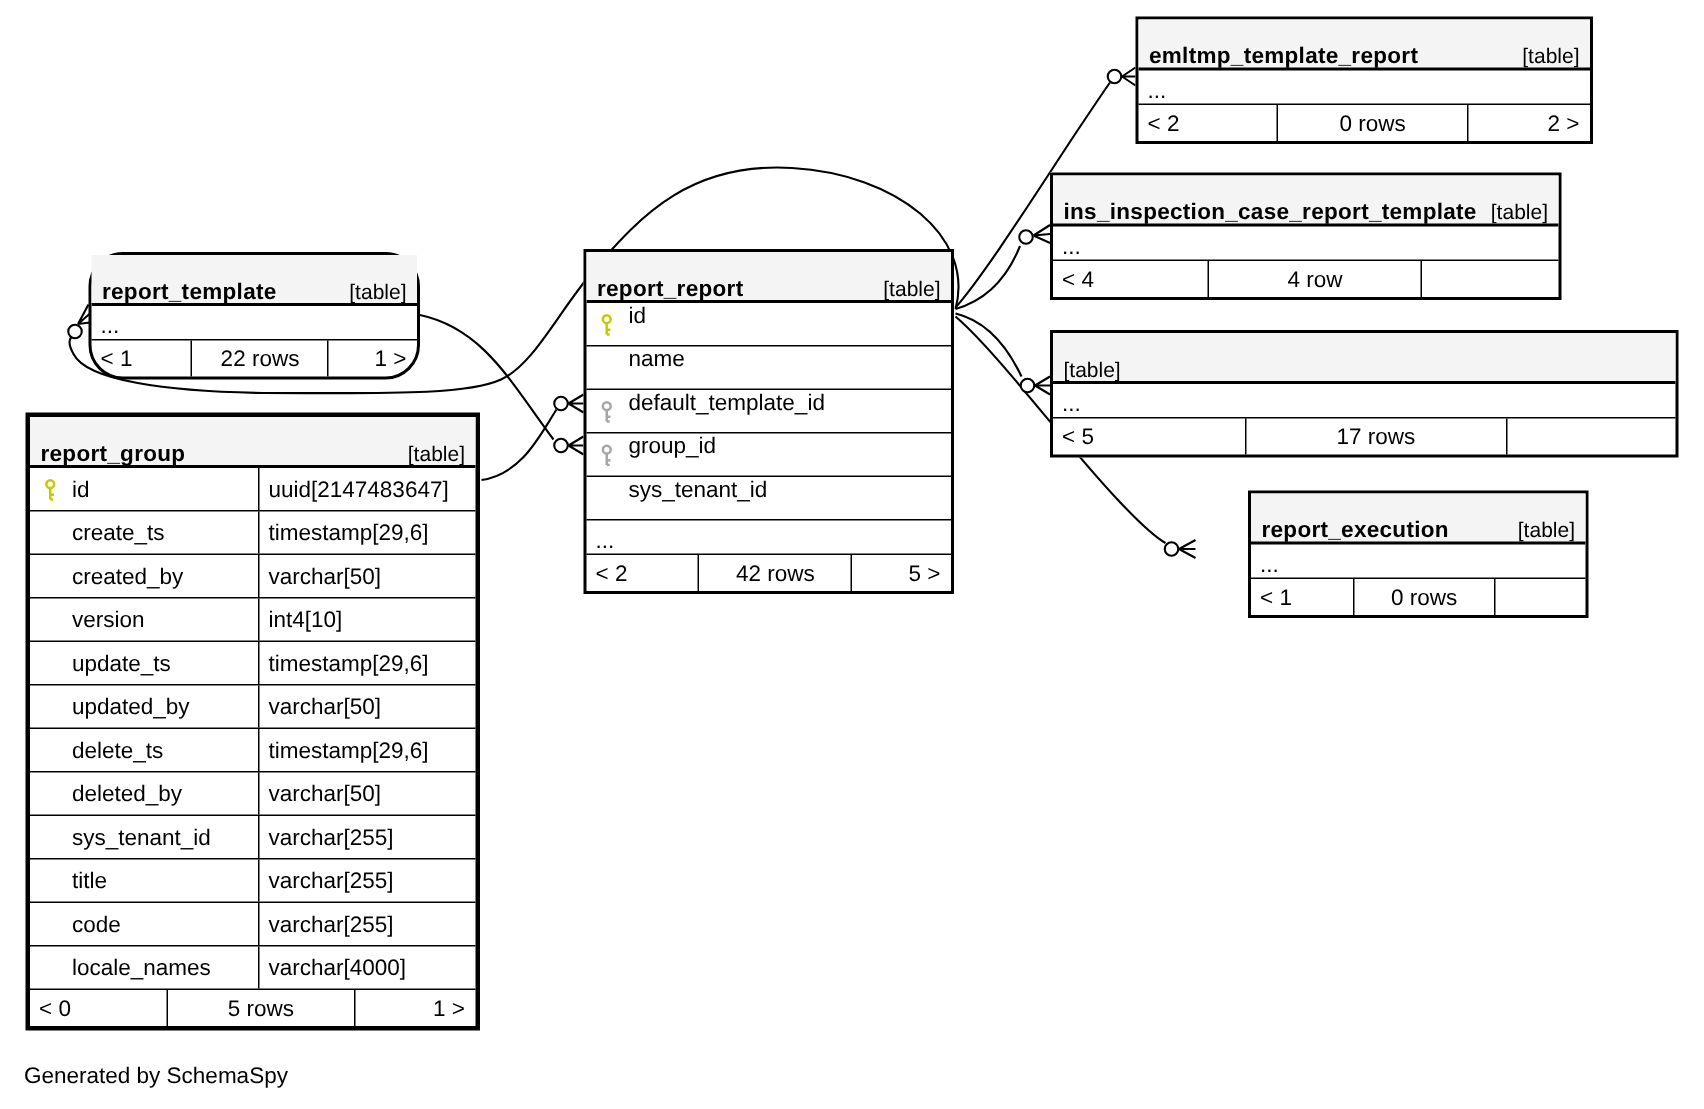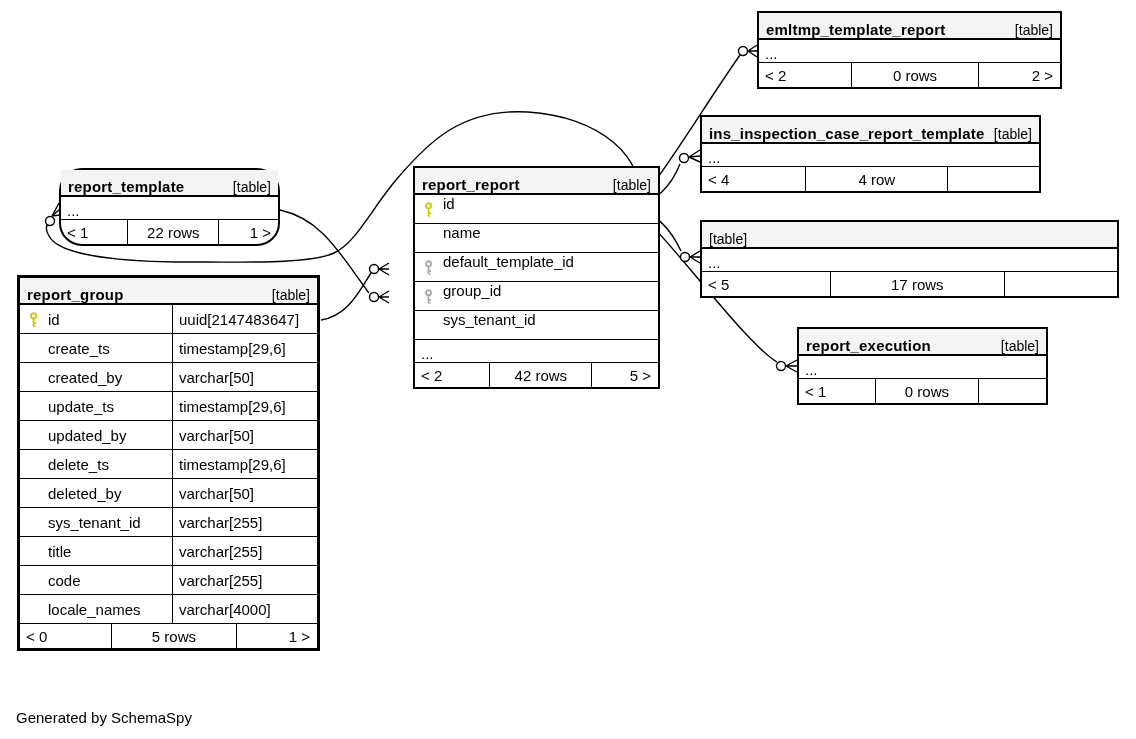--- a/index.html
+++ b/index.html
@@ -8,23 +8,23 @@
     font-family:"Liberation Sans","DejaVu Sans",sans-serif;
     color:#000;overflow:hidden;
   }
   #rel-layer{position:absolute;left:0;top:0;z-index:1;pointer-events:none;}
   .tcard{
     position:absolute;z-index:2;background:#fff;
     border:2px solid #000;box-sizing:border-box;
   }
   .tcard.emph{border-width:3px;}
   .thead{
-    display:flex;align-items:flex-end;justify-content:space-between;
+    display:flex;align-items:flex-start;justify-content:space-between;
     background:#f4f4f4;border-bottom:2px solid #000;
-    height:27px;padding:0 7px;box-sizing:border-box;
+    height:27px;padding:16px 7px;box-sizing:border-box;
   }
   .tname{font-weight:bold;font-size:15px;letter-spacing:0.2px;}
   .tbadge{font-size:14px;font-weight:normal;}
   .trow{
     height:29px;display:flex;
     border-bottom:1px solid #000;box-sizing:border-box;
     font-size:15px;padding-left:8px;
   }
   .trow.two{display:grid;grid-template-columns:152px 1fr;padding-left:0;}
   .trow.two .cname{display:flex;align-items:center;padding-left:8px;height:100%;}
@@ -109,21 +109,21 @@
   <div class="erow">
       <span>...</span>
     </div>
   <div class="tfoot">
     <span class="fl">&lt; 1</span>
     <span class="fc">22 rows</span>
     <span class="fr">1 &gt;</span>
   </div>
 </div>
 
-<div class="tcard" style="left:389px;top:166px;width:247px;margin-left:24px;">
+<div class="tcard" style="left:389px;top:166px;width:247px;">
   <div class="thead">
     <span class="tname">report_report</span>
     <span class="tbadge">[table]</span>
   </div>
   <div class="trow">
     <span class="keyspot key-pk">
       <svg width="11" height="15" viewBox="0 0 11 15">
           <circle cx="5.5" cy="3.8" r="2.6" fill="none" stroke="currentColor" stroke-width="1.7"></circle>
           <path d="M5.5 6.4 L5.5 14 M5.5 10.8 L8 10.8 M5.5 14 L7.5 14" stroke="currentColor" fill="none" stroke-width="1.7"></path>
         </svg>
@@ -194,20 +194,27 @@
   <div class="trow two">
     <span class="cname">
         <span class="keyspot"></span>
         <span>created_by</span>
       </span>
     <span class="ctype">varchar[50]</span>
   </div>
   <div class="trow two">
     <span class="cname">
         <span class="keyspot"></span>
+        <span>version</span>
+      </span>
+    <span class="ctype">int4[10]</span>
+  </div>
+  <div class="trow two">
+    <span class="cname">
+        <span class="keyspot"></span>
         <span>update_ts</span>
       </span>
     <span class="ctype">timestamp[29,6]</span>
   </div>
   <div class="trow two">
     <span class="cname">
         <span class="keyspot"></span>
         <span>updated_by</span>
       </span>
     <span class="ctype">varchar[50]</span>
@@ -299,21 +306,21 @@
   <div class="erow">
       <span>...</span>
     </div>
   <div class="tfoot">
     <span class="fl">&lt; 5</span>
     <span class="fc">17 rows</span>
     <span class="fr"></span>
   </div>
 </div>
 
-<div class="tcard" style="left:797px;top:327px;width:251px;">
+<div class="tcard" style="left:832px;top:327px;width:227px;">
   <div class="thead">
     <span class="tname">report_execution</span>
     <span class="tbadge">[table]</span>
   </div>
   <div class="erow">
       <span>...</span>
     </div>
   <div class="tfoot">
     <span class="fl">&lt; 1</span>
     <span class="fc">0 rows</span>

